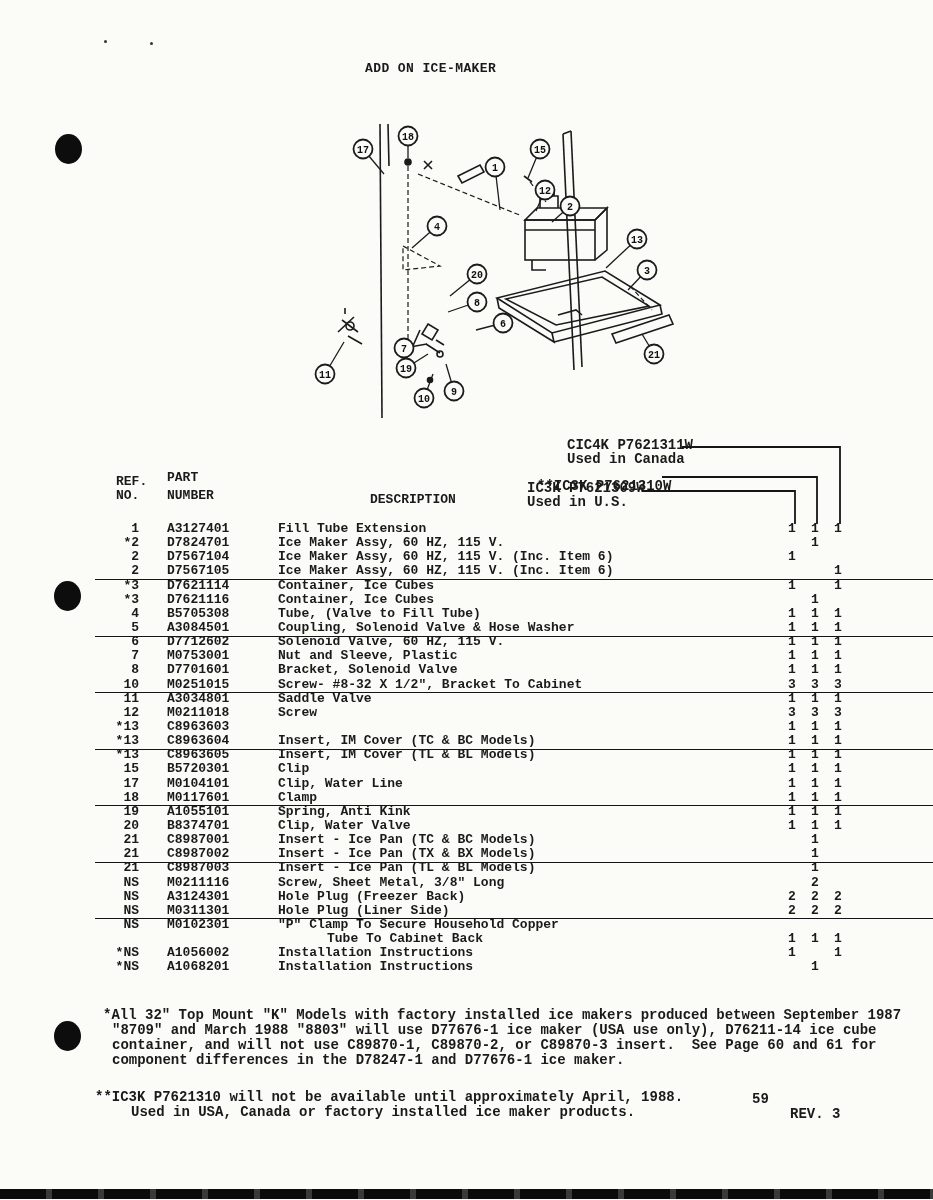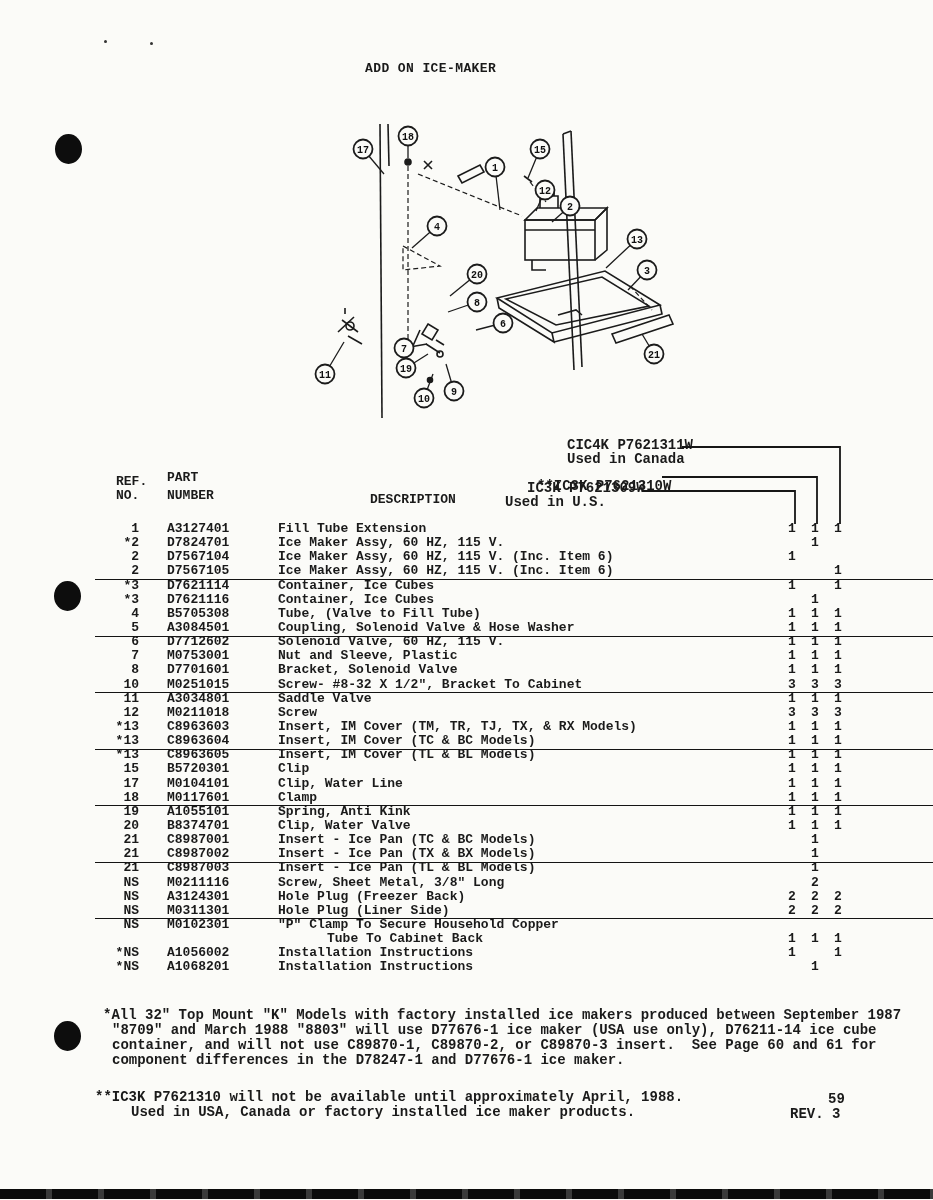--- a/index.html
+++ b/index.html
@@ -148,21 +148,21 @@
           <circle cx="354" cy="236" r="9.5" fill="#fbfbf8" stroke="#1b1b1b" stroke-width="1.8"></circle>
           <text x="354" y="239.5" text-anchor="middle" font-size="10" fill="#111">21</text>
         </g>
     </svg>
   </div>
 
   <div class="t fs12" style="left:567px;top:438px;">CIC4K P7621311W</div>
   <div class="t fs12" style="left:567px;top:452px;">Used in Canada</div>
   <div class="t fs12" style="left:537px;top:467px;margin-top:12px;">**IC3K P7621310W</div>
   <div class="t fs12" style="left:527px;top:481px;">IC3K P7621309W</div>
-  <div class="t fs12" style="left:505px;top:495px;font-family:Liberation Mono, monospace;">Used in U.S.</div>
+  <div class="t fs12" style="left:527px;top:495px;font-family:Liberation Mono, monospace;">Used in U.S.</div>
   <div class="legendlines">
     <svg width="413" height="88" viewBox="0 0 413 88">
       <g stroke="#161616" stroke-width="1.8" fill="none">
         <polyline points="162,11 320,11 320,88"></polyline>
         <polyline points="142,41 297,41 297,88"></polyline>
         <polyline points="122,55 275,55 275,88"></polyline>
       </g>
     </svg>
   </div>
 
@@ -283,21 +283,20 @@
           <span class="c-ref">12</span>
           <span class="c-part">M0211018</span>
           <span class="c-desc">Screw</span>
           <span class="c-q q1">3</span>
           <span class="c-q q2">3</span>
           <span class="c-q q3">3</span>
         </div>
         <div class="prow">
           <span class="c-ref">*13</span>
           <span class="c-part">C8963603</span>
-          <span class="c-desc">Insert, IM Cover (TM, TR, TJ, TX, &amp; RX Models)</span>
           <span class="c-q q1">1</span>
           <span class="c-q q2">1</span>
           <span class="c-q q3">1</span>
         </div>
         <div class="prow rule">
           <span class="c-ref">*13</span>
           <span class="c-part">C8963604</span>
           <span class="c-desc">Insert, IM Cover (TC &amp; BC Models)</span>
           <span class="c-q q1">1</span>
           <span class="c-q q2">1</span>
@@ -438,16 +437,16 @@
     <div class="t fs12" style="left:103px;top:1008px;">*All 32" Top Mount "K" Models with factory installed ice makers produced between September 1987</div>
     <div class="t fs12" style="left:112px;top:1023px;">"8709" and March 1988 "8803" will use D77676-1 ice maker (USA use only), D76211-14 ice cube</div>
     <div class="t fs12" style="left:112px;top:1038px;">container, and will not use C89870-1, C89870-2, or C89870-3 insert.  See Page 60 and 61 for</div>
     <div class="t fs12" style="left:112px;top:1053px;text-align:center;">component differences in the D78247-1 and D77676-1 ice maker.</div>
   </div>
   <div>
     <div class="t fs12" style="left:95px;top:1090px;">**IC3K P7621310 will not be available until approximately April, 1988.</div>
     <div class="t fs12" style="left:117px;top:1105px;margin-left:14px;">Used in USA, Canada or factory installed ice maker products.</div>
   </div>
 
-  <div class="t fs12" style="left:828px;top:1092px;">59</div>
+  <div class="t fs12" style="left:752px;top:1092px;">59</div>
   <div class="t fs12" style="left:790px;top:1107px;">REV. 3</div>
 
 </div>
 
 </body></html>

